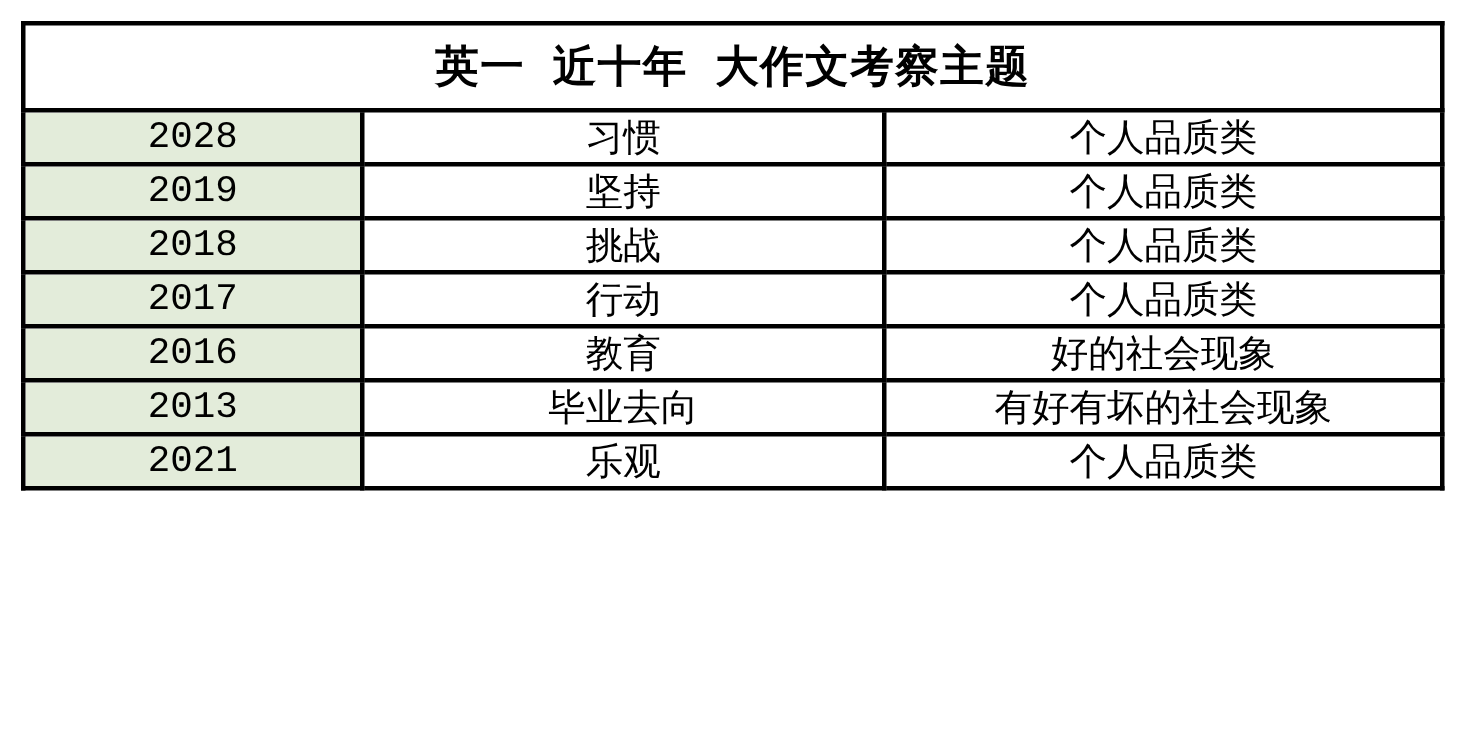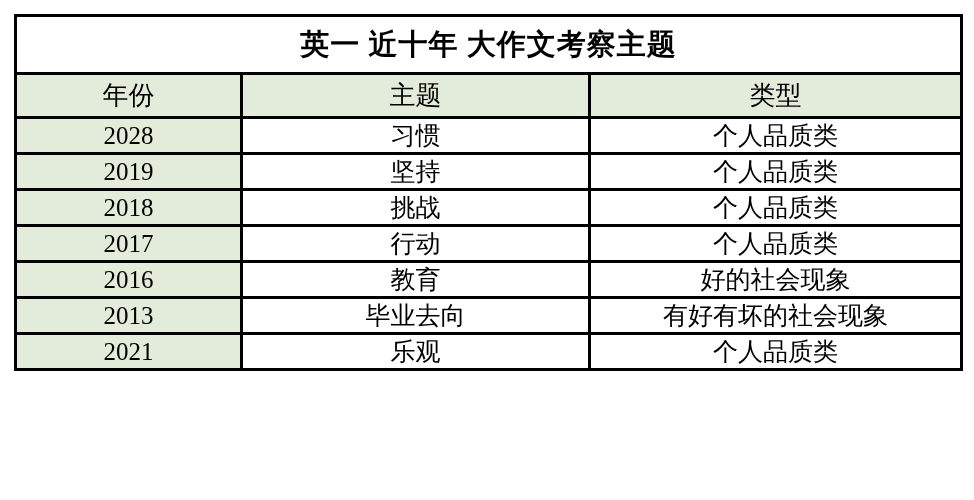--- a/index.html
+++ b/index.html
@@ -5,21 +5,21 @@
   html, body {
     margin: 0;
     padding: 0;
     background: #ffffff;
   }
   .page {
     position: relative;
     width: 974px;
     height: 500px;
     background: var(--page-bg, #ffffff);
-    font-family: Liberation Serif, serif;
+    font-family: Liberation Mono, monospace;
     overflow: hidden;
   }
   table.topics {
     position: absolute;
     left: 14px;
     top: 14px;
     width: 946px;
     border-collapse: collapse;
     table-layout: fixed;
   }
@@ -61,25 +61,20 @@
   <table class="topics">
     <colgroup>
       <col style="width:226px">
       <col style="width:348px">
       <col style="width:372px">
     </colgroup>
     <thead>
       <tr>
         <td class="title-cell" colspan="3">英一 近十年 大作文考察主题</td>
       </tr>
-      <tr>
-        <th>年份</th>
-        <th>主题</th>
-        <th>类型</th>
-      </tr>
     </thead>
     <tbody>
         <tr>
           <td class="year">2028</td>
           <td>习惯</td>
           <td>个人品质类</td>
         </tr>
         <tr>
           <td class="year">2019</td>
           <td>坚持</td>

